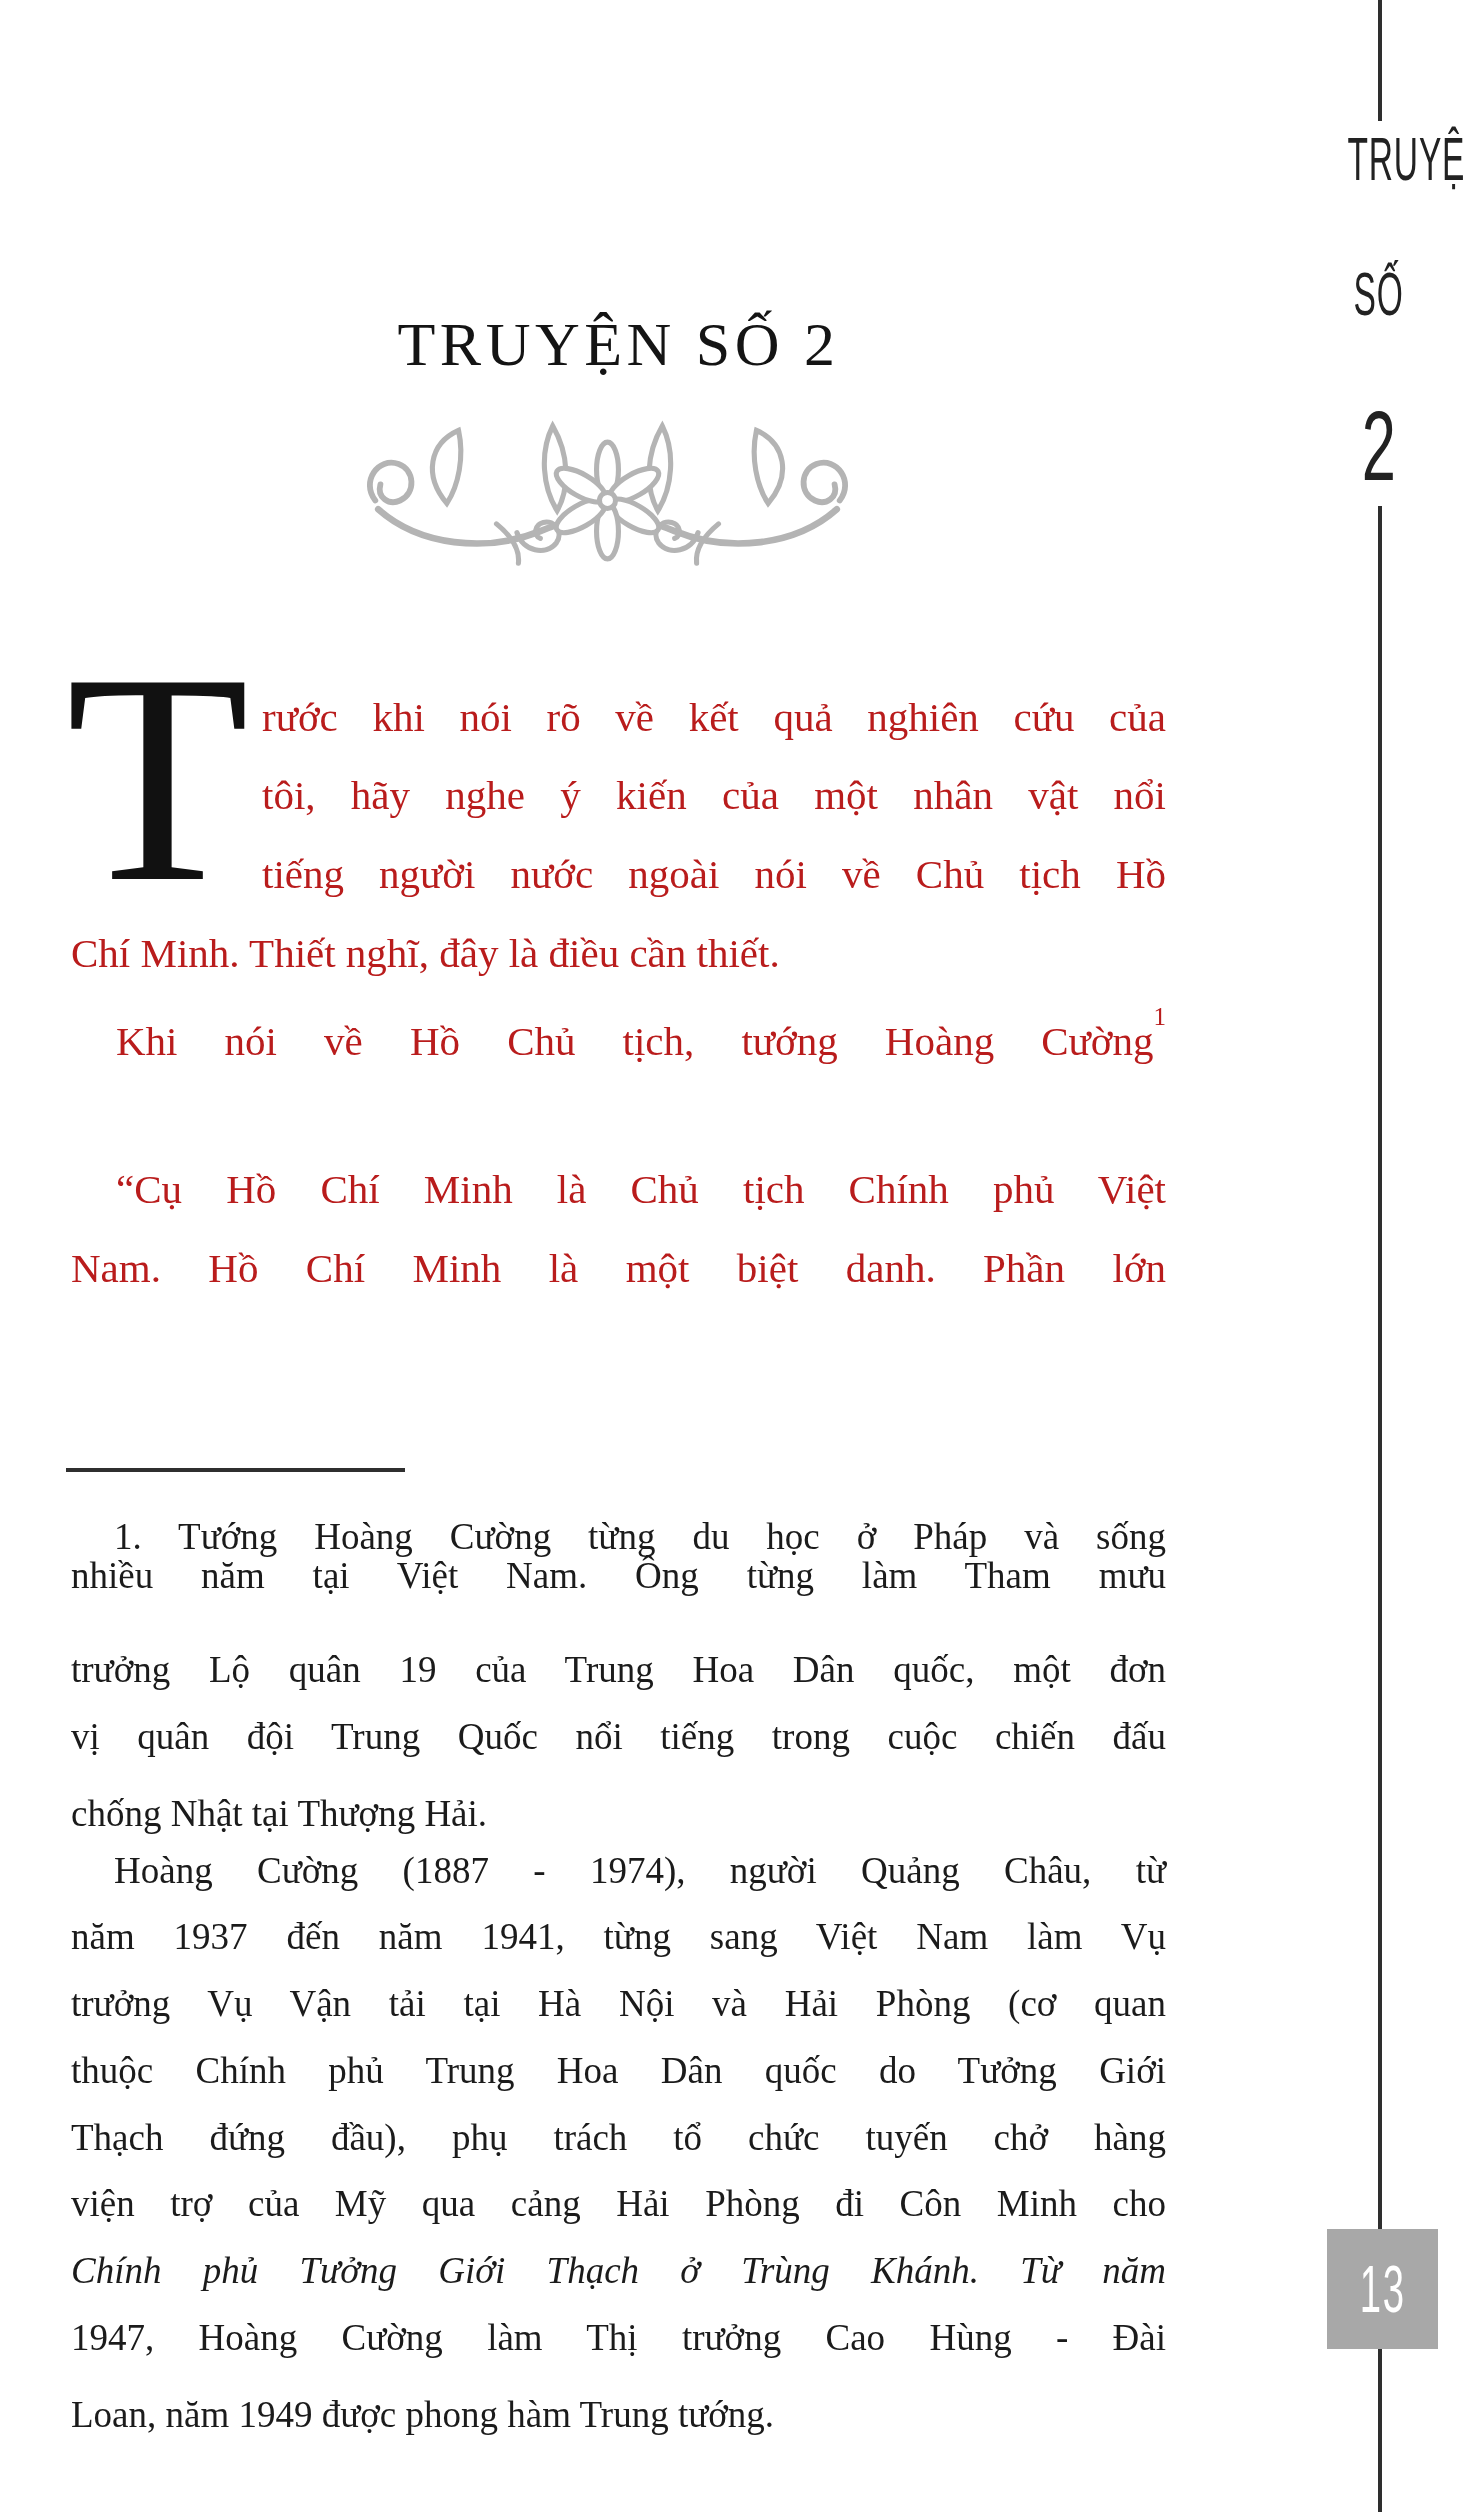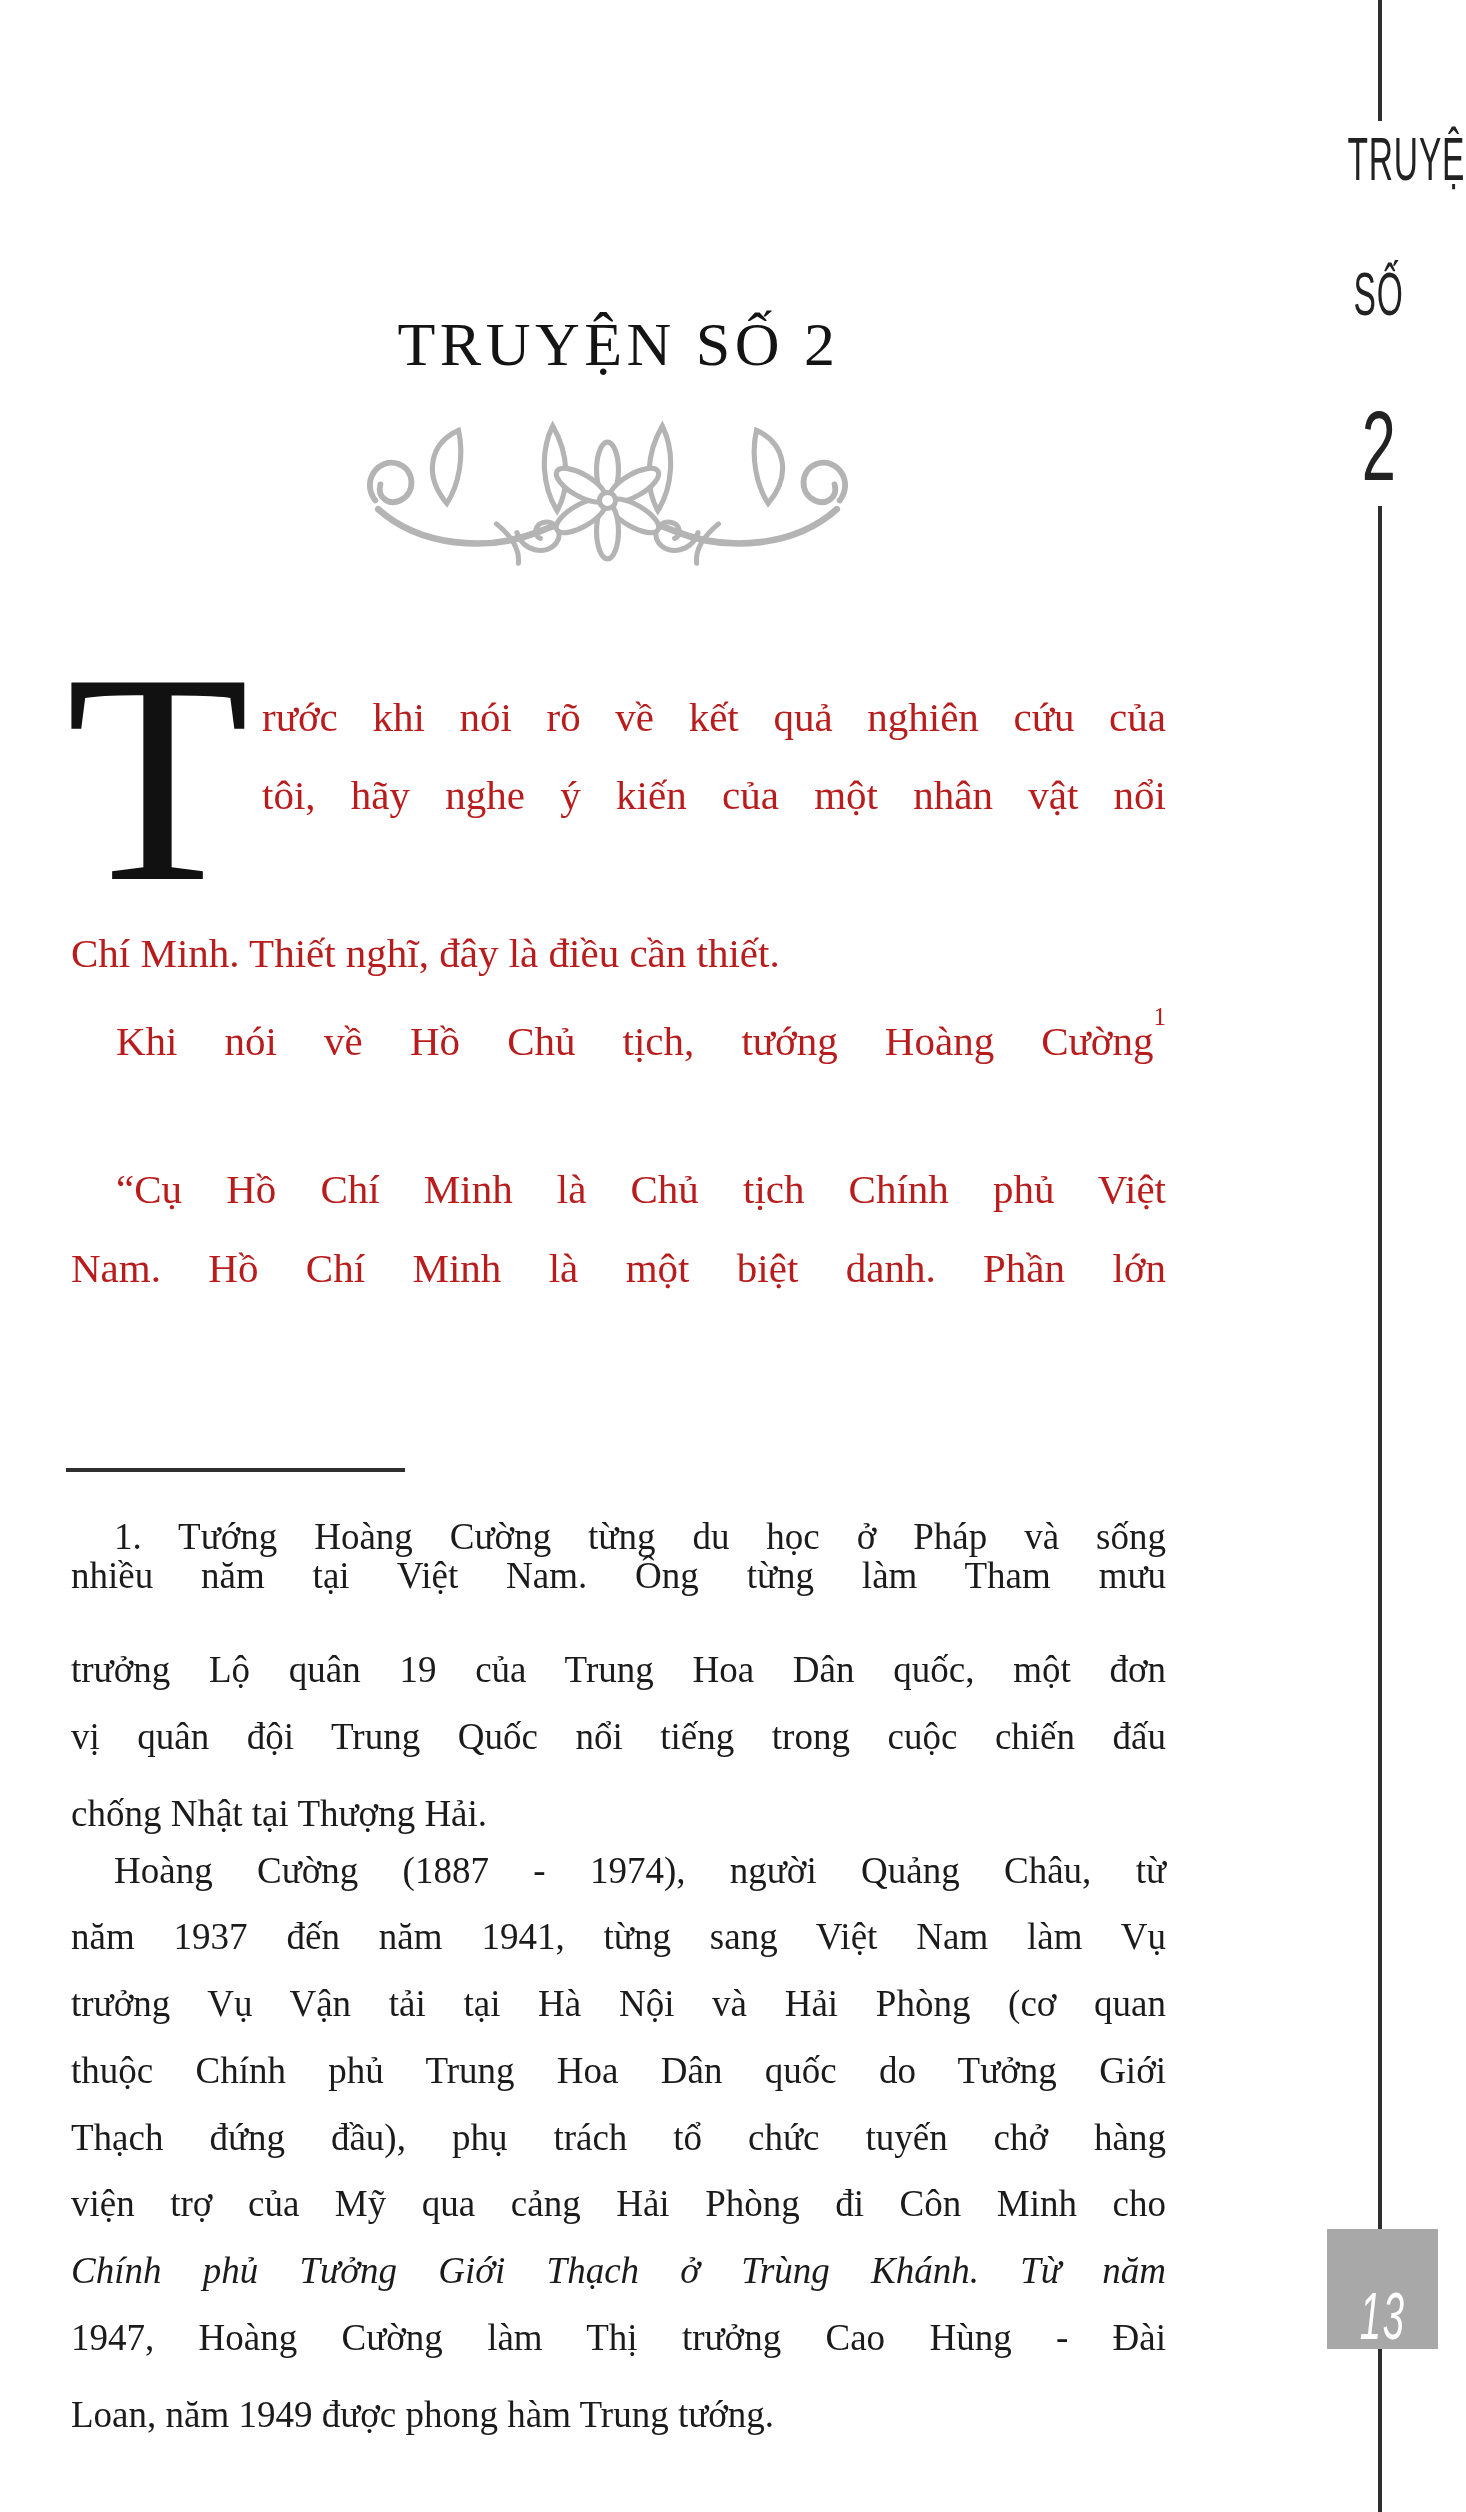--- a/index.html
+++ b/index.html
@@ -27,21 +27,21 @@
   }
   .margin-label .squeeze { display:inline-block; transform:scaleX(0.55); transform-origin:50% 50%; letter-spacing:1.5px; }
   .ml-word1 { top:129px; font-size:61px; }
   .ml-word2 { top:264px; font-size:61px; }
   .ml-num   { top:396px; font-size:99px; }
   .ml-num .squeeze { transform:scaleX(0.62); }
 
   .page-box {
     position:absolute; left:1327px; top:2229px; width:111px; height:120px;
     background:#a8a8a8;
-    display:flex; align-items:flex-end; justify-content:center;font-style:italic;
+    display:flex; align-items:center; justify-content:center;
   }
   .page-box .pnum {
     font-family:"Liberation Sans", sans-serif;
     font-size:66px; color:#ffffff; line-height:1;
     display:inline-block; transform:scaleX(0.58); letter-spacing:3px;
   }
 
   
   .title {
     position:absolute; left:71px; top:313px; width:1095px;
@@ -125,20 +125,21 @@
       <ellipse cx="380" cy="76" rx="15" ry="38" transform="rotate(240 380 118)"></ellipse>
       <ellipse cx="380" cy="76" rx="15" ry="38" transform="rotate(300 380 118)"></ellipse>
       <circle cx="380" cy="118" r="11" fill="#ffffff"></circle>
     </g>
   </svg>
 
   <div class="drop-cap">T</div>
 
   <div class="bline" style="left:262px; top:694px;  width:904px;">rước khi nói rõ về kết quả nghiên cứu của</div>
   <div class="bline" style="left:262px; top:772px; width:904px;">tôi, hãy nghe ý kiến của một nhân vật nổi</div>
+  <div class="bline" style="left:262px; top:851px; width:904px;">tiếng người nước ngoài nói về Chủ tịch Hồ</div>
   <div class="bline lastline" style="left:71px; top:930px; width:1095px;">Chí Minh. Thiết nghĩ, đây là điều cần thiết.</div>
 
   <div class="bline" style="left:116px; top:1009px; width:1050px;">
     <span>Khi nói về Hồ Chủ tịch, tướng Hoàng Cường</span><sup>1</sup>
   </div>
 
   <div class="bline" style="left:116px; top:1166px; width:1050px;">“Cụ Hồ Chí Minh là Chủ tịch Chính phủ Việt</div>
   <div class="bline" style="left:71px; top:1245px; width:1095px;">Nam. Hồ Chí Minh là một biệt danh. Phần lớn</div>
 
   <div class="fn-rule"></div>

